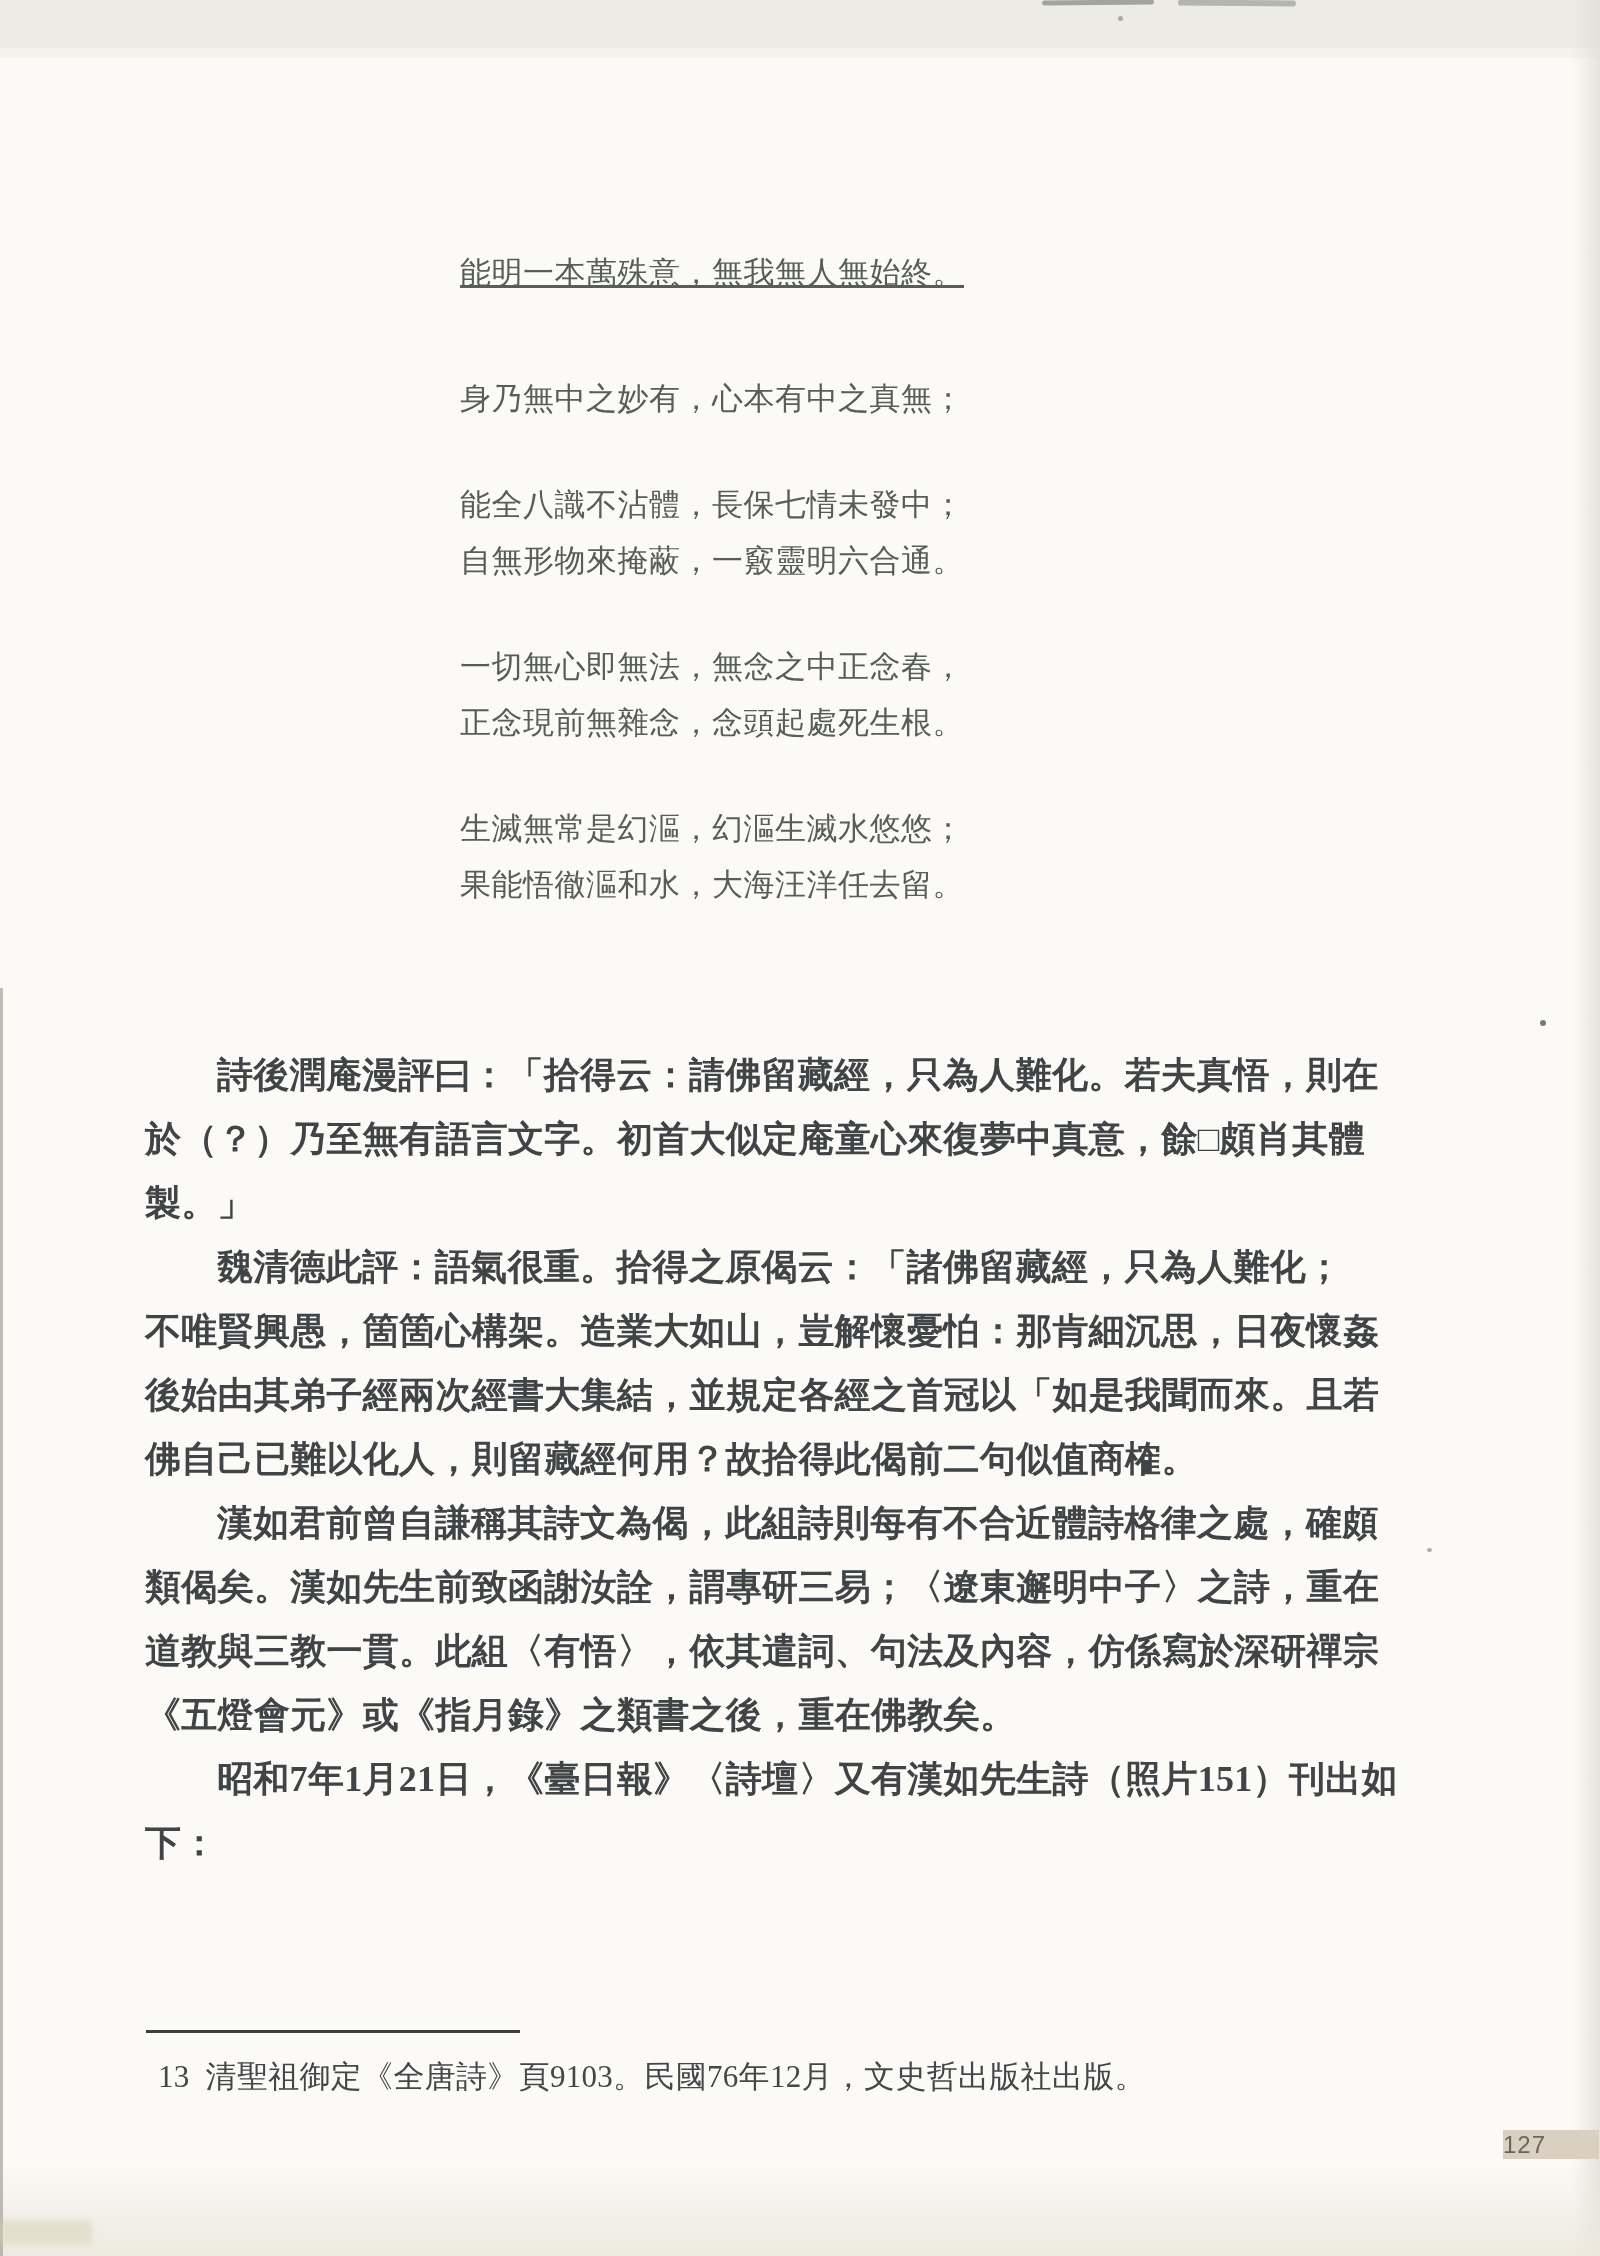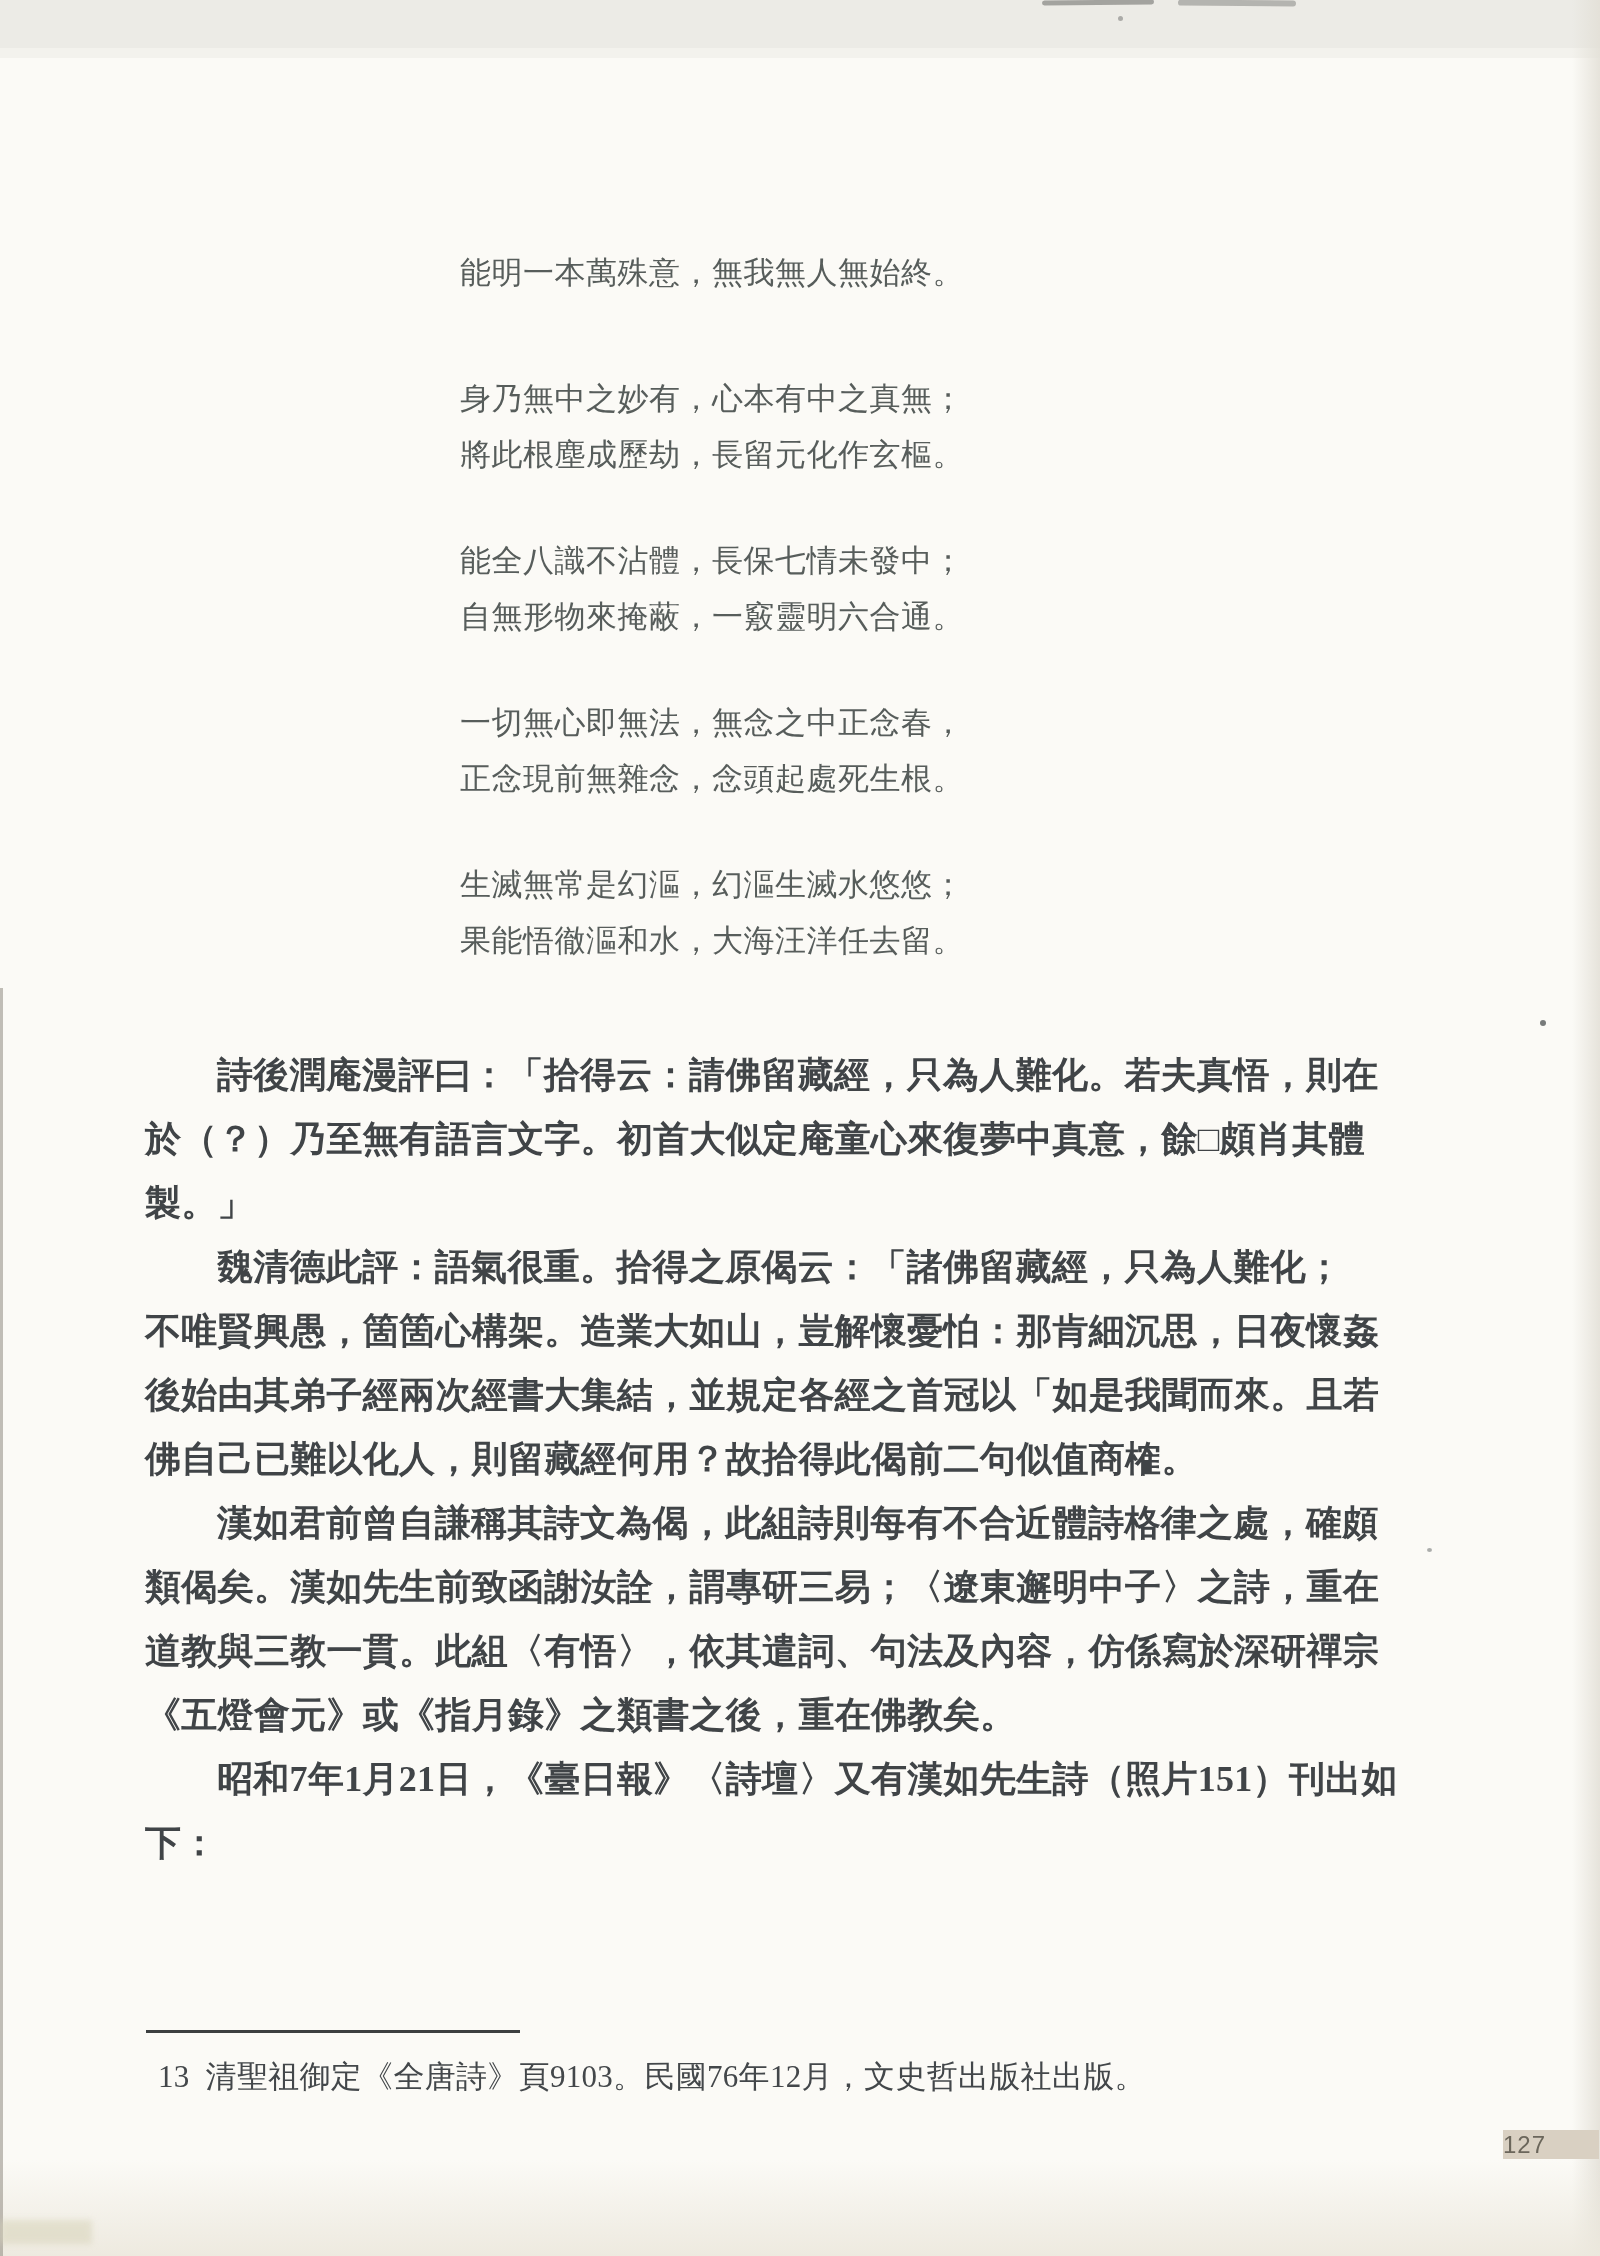--- a/index.html
+++ b/index.html
@@ -26,21 +26,21 @@
   .left-line{position:absolute;left:0;top:988px;width:3px;height:1268px;background:#8f8b82;opacity:.55;}
   .smear-bl{position:absolute;left:0;top:2220px;width:92px;height:24px;background:#d7d3b9;opacity:.55;filter:blur(3px);}
 
   
   .poem{
     position:absolute;left:460px;top:245px;width:720px;
     font-size:31px;line-height:56px;color:#575d5b;
     letter-spacing:0.5px;white-space:nowrap;
   }
   .stanza{margin:0 0 50px 0;}
-  .stanza.first{margin-bottom:70px;}
+  .stanza.first{margin-bottom:70px;text-decoration:underline;}
 
   
   .bodytext{
     position:absolute;left:145px;top:1043px;width:1240px;
     font-size:36px;line-height:64px;color:#404447;
     letter-spacing:0.3px;
   }
   .para{margin:0;}
   .para .line{white-space:nowrap;font-weight:bold;}
   .para .line.indent{text-indent:72px;}
@@ -78,21 +78,20 @@
   <div class="speck2"></div>
   <div class="left-line"></div>
   <div class="smear-bl"></div>
 
   <div class="poem" id="poem">
       <div class="stanza first">
         <div class="pline">能明一本萬殊意，無我無人無始終。</div>
       </div>
       <div class="stanza">
         <div class="pline">身乃無中之妙有，心本有中之真無；</div>
-        <div class="pline">將此根塵成歷劫，長留元化作玄樞。</div>
       </div>
       <div class="stanza">
         <div class="pline">能全八識不沾體，長保七情未發中；</div>
         <div class="pline">自無形物來掩蔽，一竅靈明六合通。</div>
       </div>
       <div class="stanza">
         <div class="pline">一切無心即無法，無念之中正念春，</div>
         <div class="pline">正念現前無雜念，念頭起處死生根。</div>
       </div>
       <div class="stanza">

